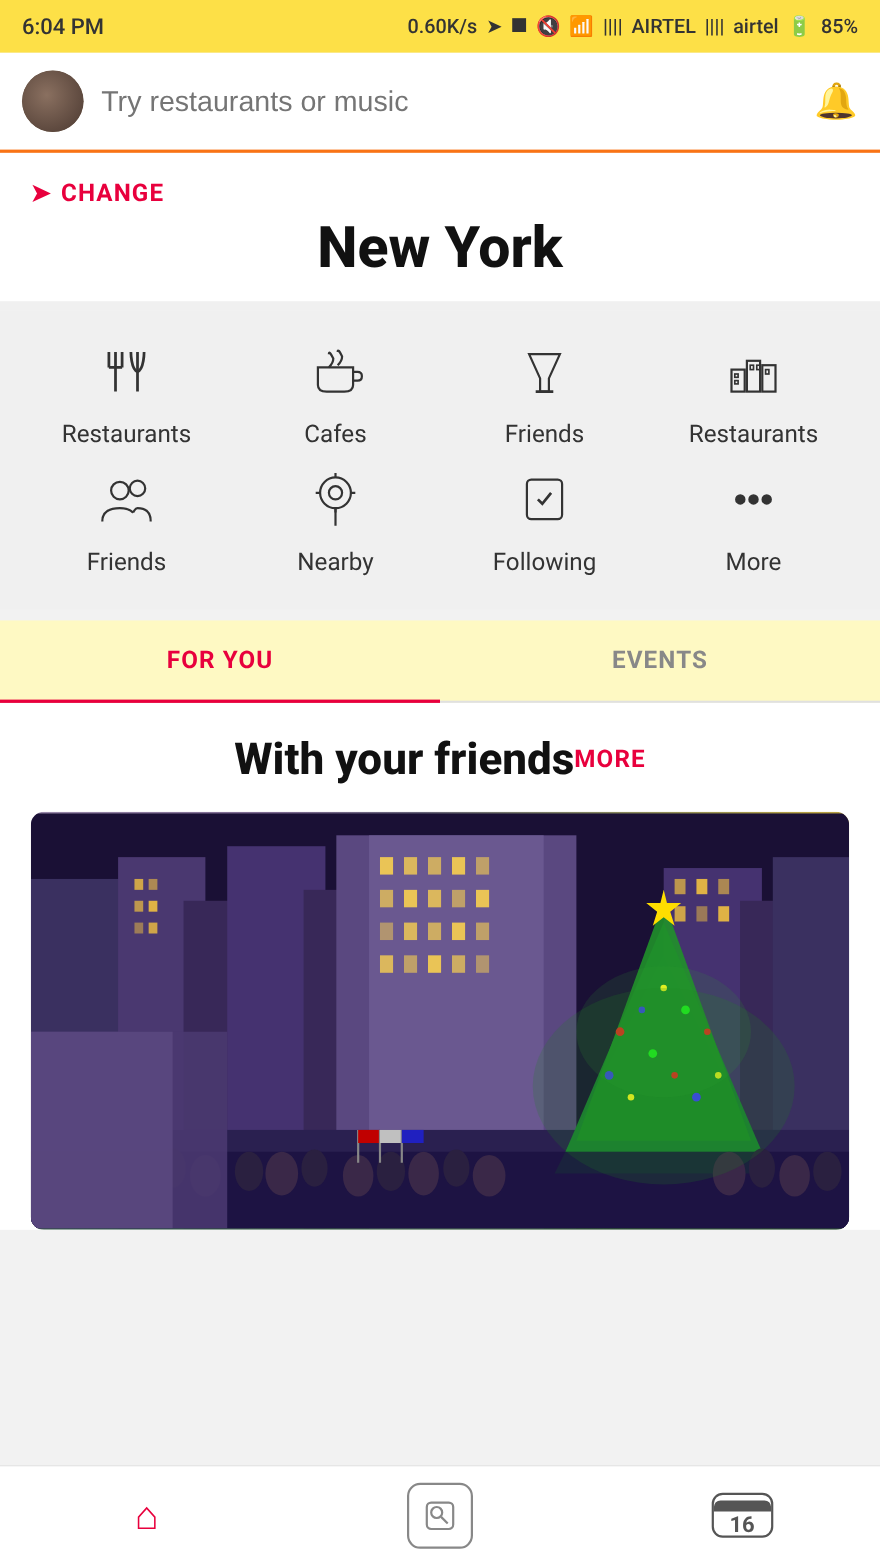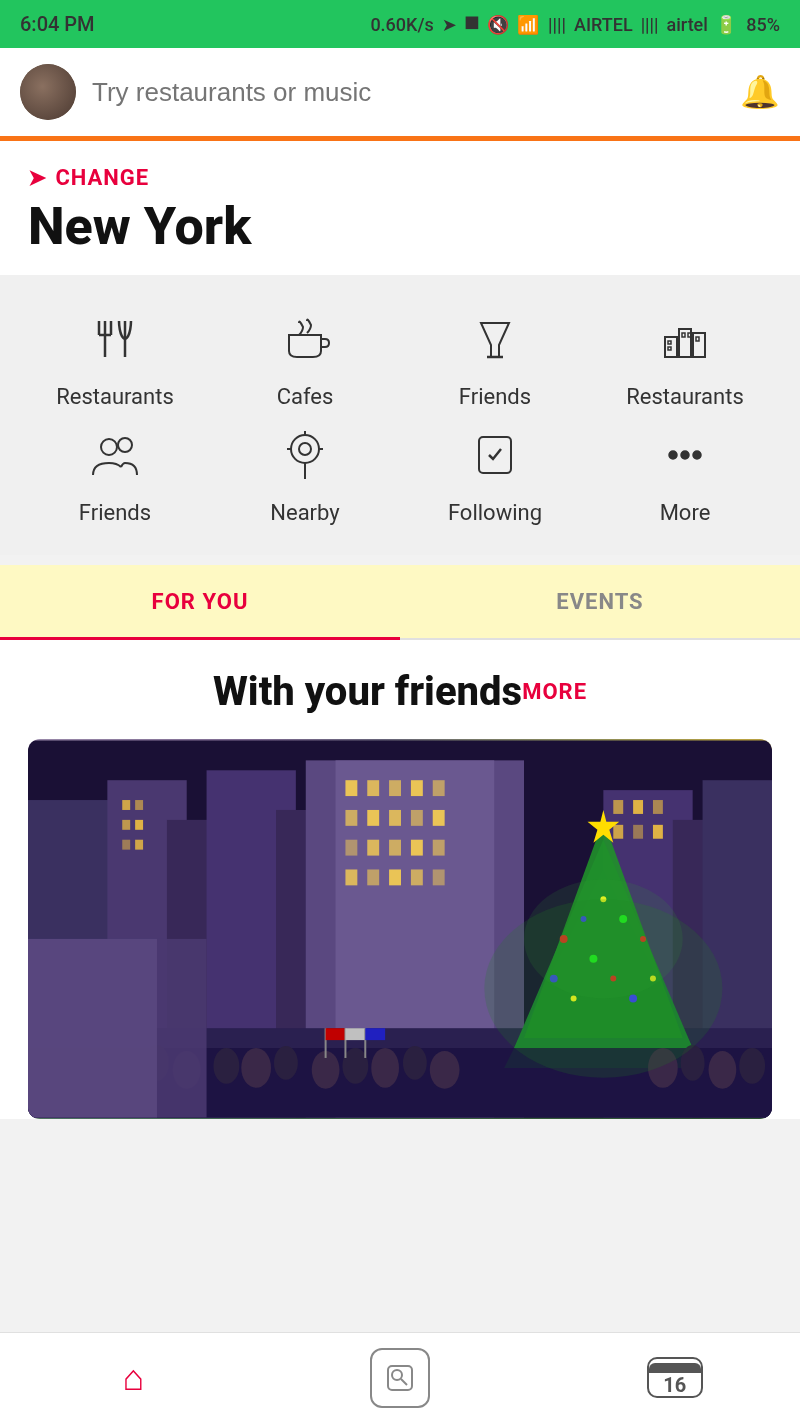--- a/index.html
+++ b/index.html
@@ -7,21 +7,21 @@
     body {
       width: 800px;
       min-height: 1422px;
       font-family: -apple-system, BlinkMacSystemFont, 'Segoe UI', Roboto, sans-serif;
       background: #f2f2f2;
       color: #222;
     }
 
     
     .status-bar {
-      background: #22c55e;
+      background: #fde047;
       height: 48px;
       display: flex;
       align-items: center;
       justify-content: space-between;
       padding: 0 20px;
       font-size: 20px;
       font-weight: 500;
       color: #333;
     }
     .status-right {
@@ -31,21 +31,21 @@
       font-size: 18px;
     }
 
     
     .search-bar-container {
       background: #fff;
       padding: 16px 20px;
       display: flex;
       align-items: center;
       gap: 16px;
-      border-bottom: 5px solid #f97316;
+      border-bottom: 3px solid #f97316;
     }
     .avatar {
       width: 56px;
       height: 56px;
       border-radius: 50%;
       background: #6d5a4a;
       display: flex;
       align-items: center;
       justify-content: center;
       overflow: hidden;
@@ -104,20 +104,21 @@
     }
     .change-arrow {
       font-size: 22px;
       color: #e8003d;
     }
     .city-name {
       font-size: 52px;
       font-weight: 800;
       color: #111;
       line-height: 1.1;
+      text-align: center;
     }
 
     
     .categories-section {
       background: #f0f0f0;
       padding: 30px 20px 10px;
     }
     .categories-row {
       display: flex;
       justify-content: space-around;
@@ -264,20 +265,21 @@
       justify-content: center;
     }
     .nav-calendar {
       color: #555;
       border: 2px solid #555;
       border-radius: 10px;
       width: 56px;
       height: 41px;
       display: flex;
       align-items: center;
+      justify-content: center;
       flex-direction: column;
       font-size: 14px;
       font-weight: 700;
       padding-top: 4px;
       margin-left: 16px;
     }
     .nav-calendar .cal-top {
       height: 10px;
       background: #555;
       width: 100%;

